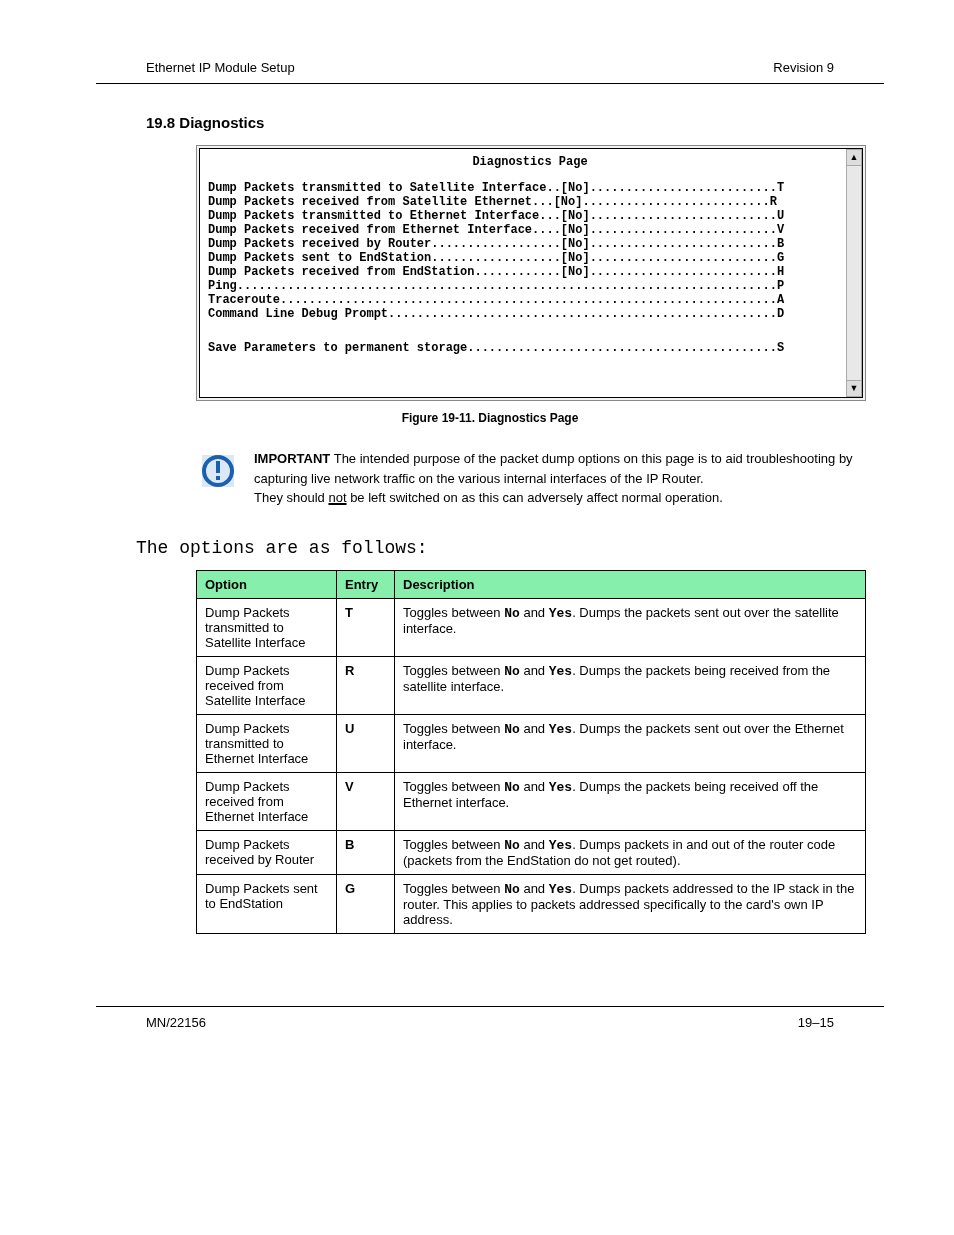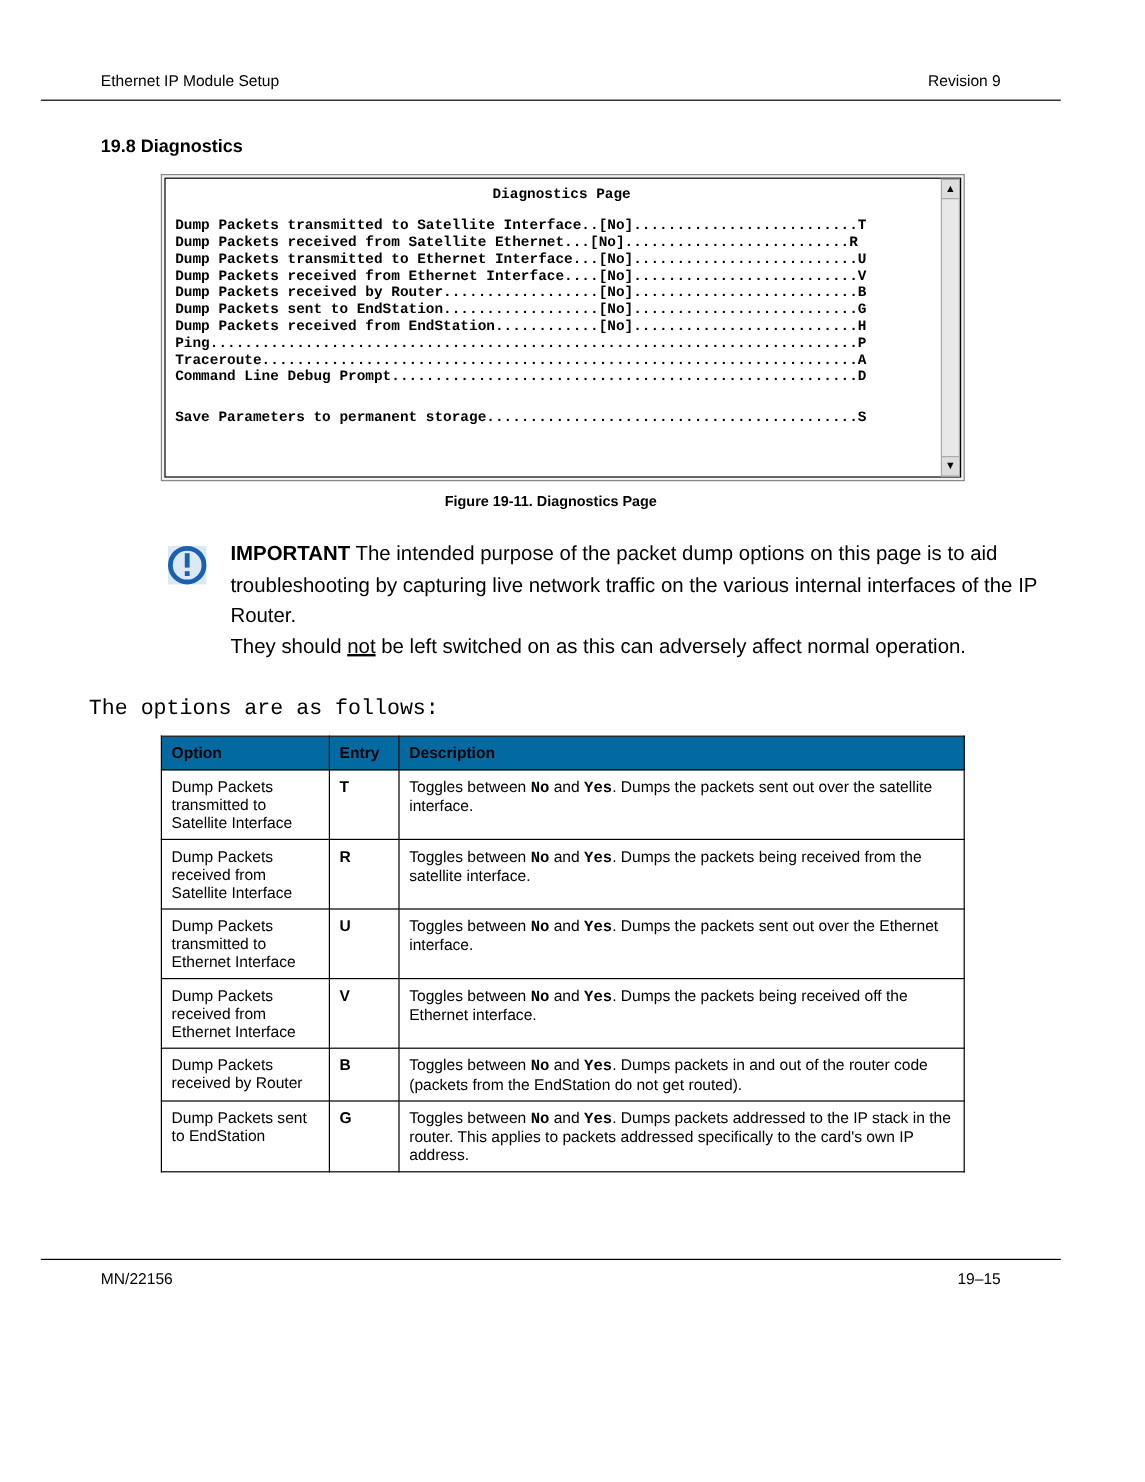--- a/index.html
+++ b/index.html
@@ -4,21 +4,21 @@
 <style>
   * { box-sizing: border-box; }
   body {
     margin: 0;
     background: #fff;
     font-family: "Times New Roman", Times, serif;
     color: #000;
     width: 954px;
   }
   .page {
-    padding: 60px 70px 40px 34px;
+    padding: 60px 70px 40px 96px;
   }
   .header-row {
     display: flex;
     justify-content: space-between;
     font-size: 13px;
     padding: 0 50px 8px 50px;
     border-bottom: 1px solid #000;
     margin-bottom: 30px;
     font-family: Arial, Helvetica, sans-serif;
   }
@@ -75,21 +75,21 @@
     margin: 24px 0 30px 100px;
     display: flex;
     align-items: flex-start;
     gap: 14px;
   }
   .note-icon {
     width: 44px; height: 44px; flex: 0 0 44px;
   }
   .note-text {
     font-family: Arial, Helvetica, sans-serif;
-    font-size: 17px;
+    font-size: 13px;
     line-height: 1.5;
   }
   .note-text b { font-weight: bold; }
   .under-all { text-decoration: underline; text-decoration-thickness: 2px; }
   .intro {
     margin: 0 0 12px 40px;
     font-family: Liberation Mono, monospace;
     font-size: 18px;
   }
   table.opts {
@@ -99,21 +99,21 @@
     font-family: Arial, Helvetica, sans-serif;
     font-size: 13px;
   }
   table.opts th, table.opts td {
     border: 1px solid #000;
     padding: 6px 8px;
     vertical-align: top;
     text-align: left;
   }
   table.opts th {
-    background: #0369a1;
+    background: #86efac;
     font-weight: bold;
   }
   table.opts td:nth-child(2), table.opts th:nth-child(2) {
     width: 58px;
   }
   table.opts td:nth-child(1), table.opts th:nth-child(1) {
     width: 140px;
   }
   .hotkey { font-weight: bold; }
   .mono { font-family: "Courier New", monospace; font-weight: bold; }

